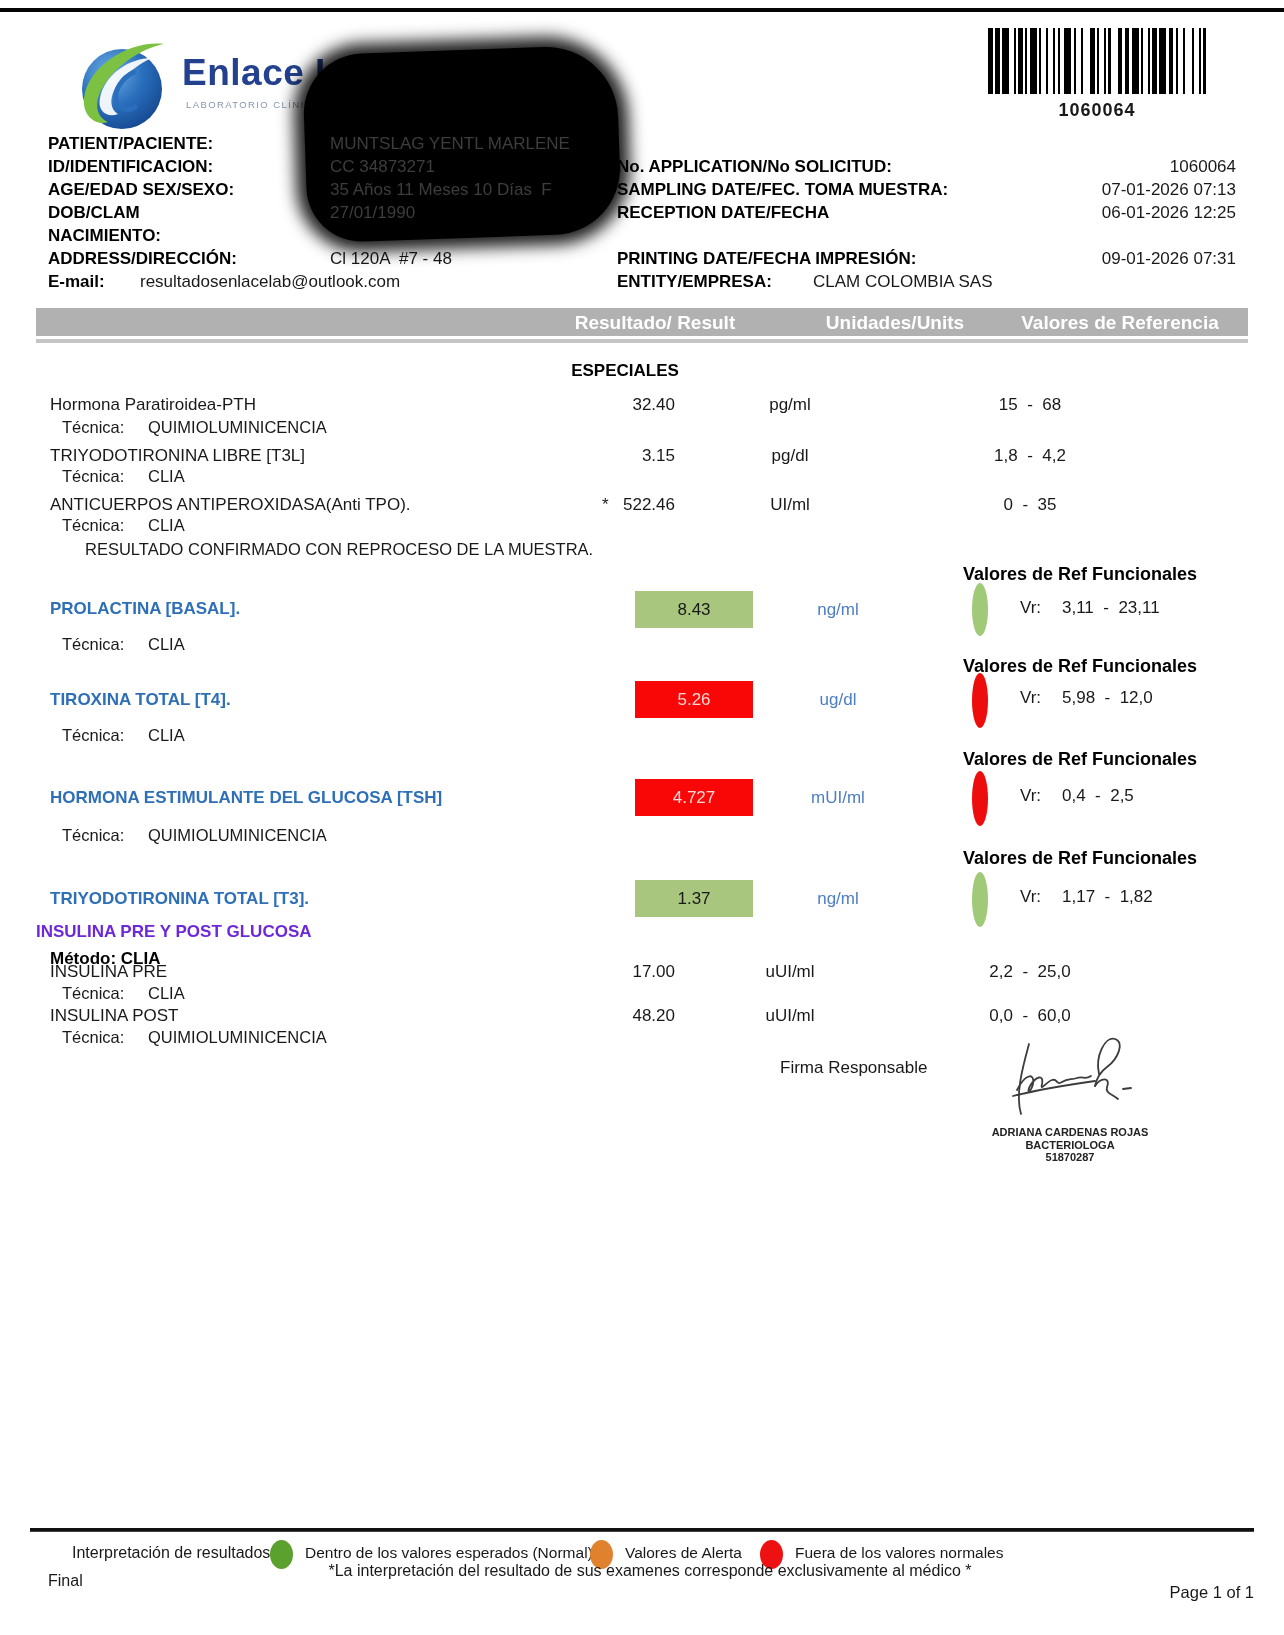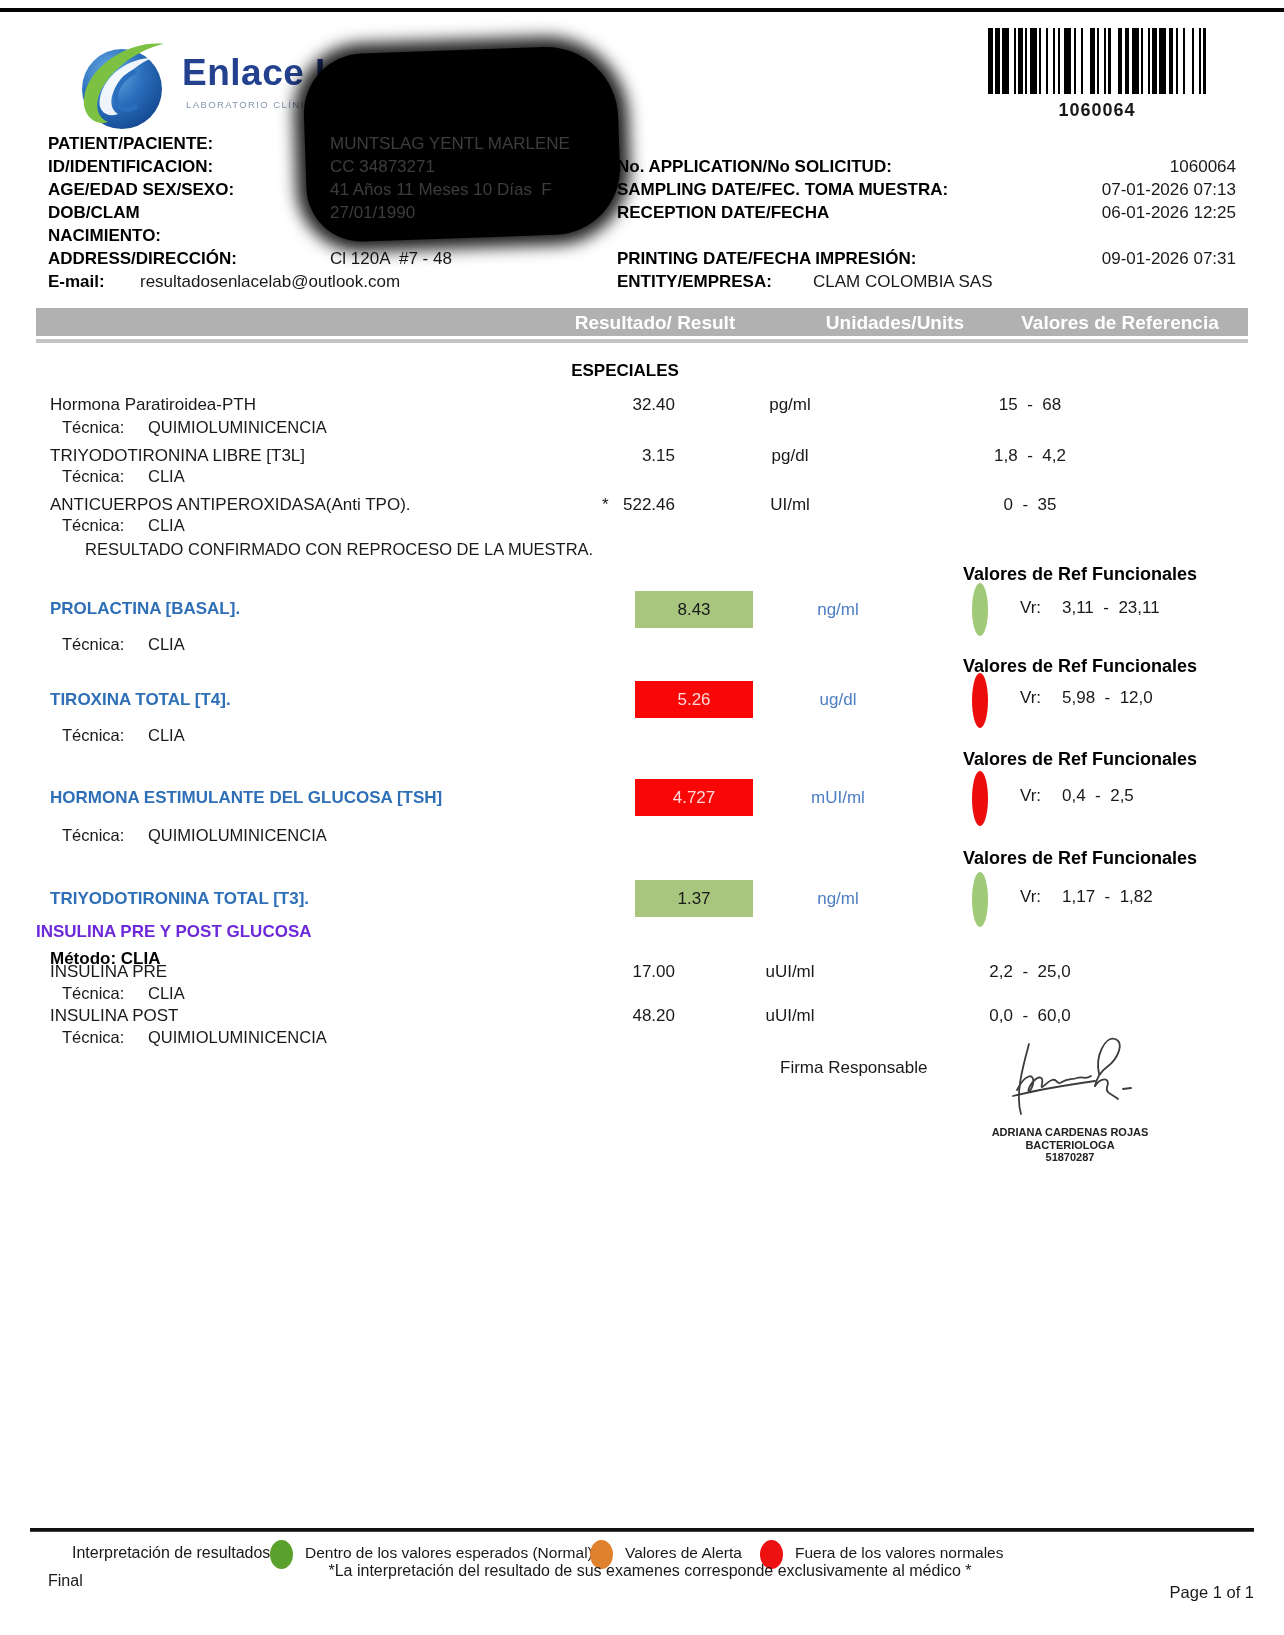--- a/index.html
+++ b/index.html
@@ -103,21 +103,21 @@
   <div class="abs p-label" style="top:134px">PATIENT/PACIENTE:</div>
   <div class="abs p-label" style="top:157px">ID/IDENTIFICACION:</div>
   <div class="abs p-label" style="top:180px">AGE/EDAD SEX/SEXO:</div>
   <div class="abs p-label" style="top:203px">DOB/CLAM</div>
   <div class="abs p-label" style="top:226px">NACIMIENTO:</div>
   <div class="abs p-label" style="top:249px">ADDRESS/DIRECCIÓN:</div>
   <div class="abs p-label" style="top:272px">E-mail:</div>
 
   <div class="abs p-value redacted" style="top:134px">MUNTSLAG YENTL MARLENE</div>
   <div class="abs p-value redacted" style="top:157px">CC 34873271</div>
-  <div class="abs p-value redacted pre" style="top:180px">41 Años 11 Meses 10 Días  F</div>
+  <div class="abs p-value redacted pre" style="top:180px">35 Años 11 Meses 10 Días  F</div>
   <div class="abs p-value redacted" style="top:203px">27/01/1990</div>
   <div class="abs p-value pre" style="top:249px">Cl 120A  #7 - 48</div>
   <div class="abs entity-value" style="left:140px;top:272px">resultadosenlacelab@outlook.com</div>
 
   <div class="abs r-label" style="top:157px">No. APPLICATION/No SOLICITUD:</div>
   <div class="abs r-label" style="top:180px">SAMPLING DATE/FEC. TOMA MUESTRA:</div>
   <div class="abs r-label" style="top:203px">RECEPTION DATE/FECHA</div>
   <div class="abs r-label" style="top:249px">PRINTING DATE/FECHA IMPRESIÓN:</div>
   <div class="abs r-label" style="top:272px">ENTITY/EMPRESA:</div>
 

